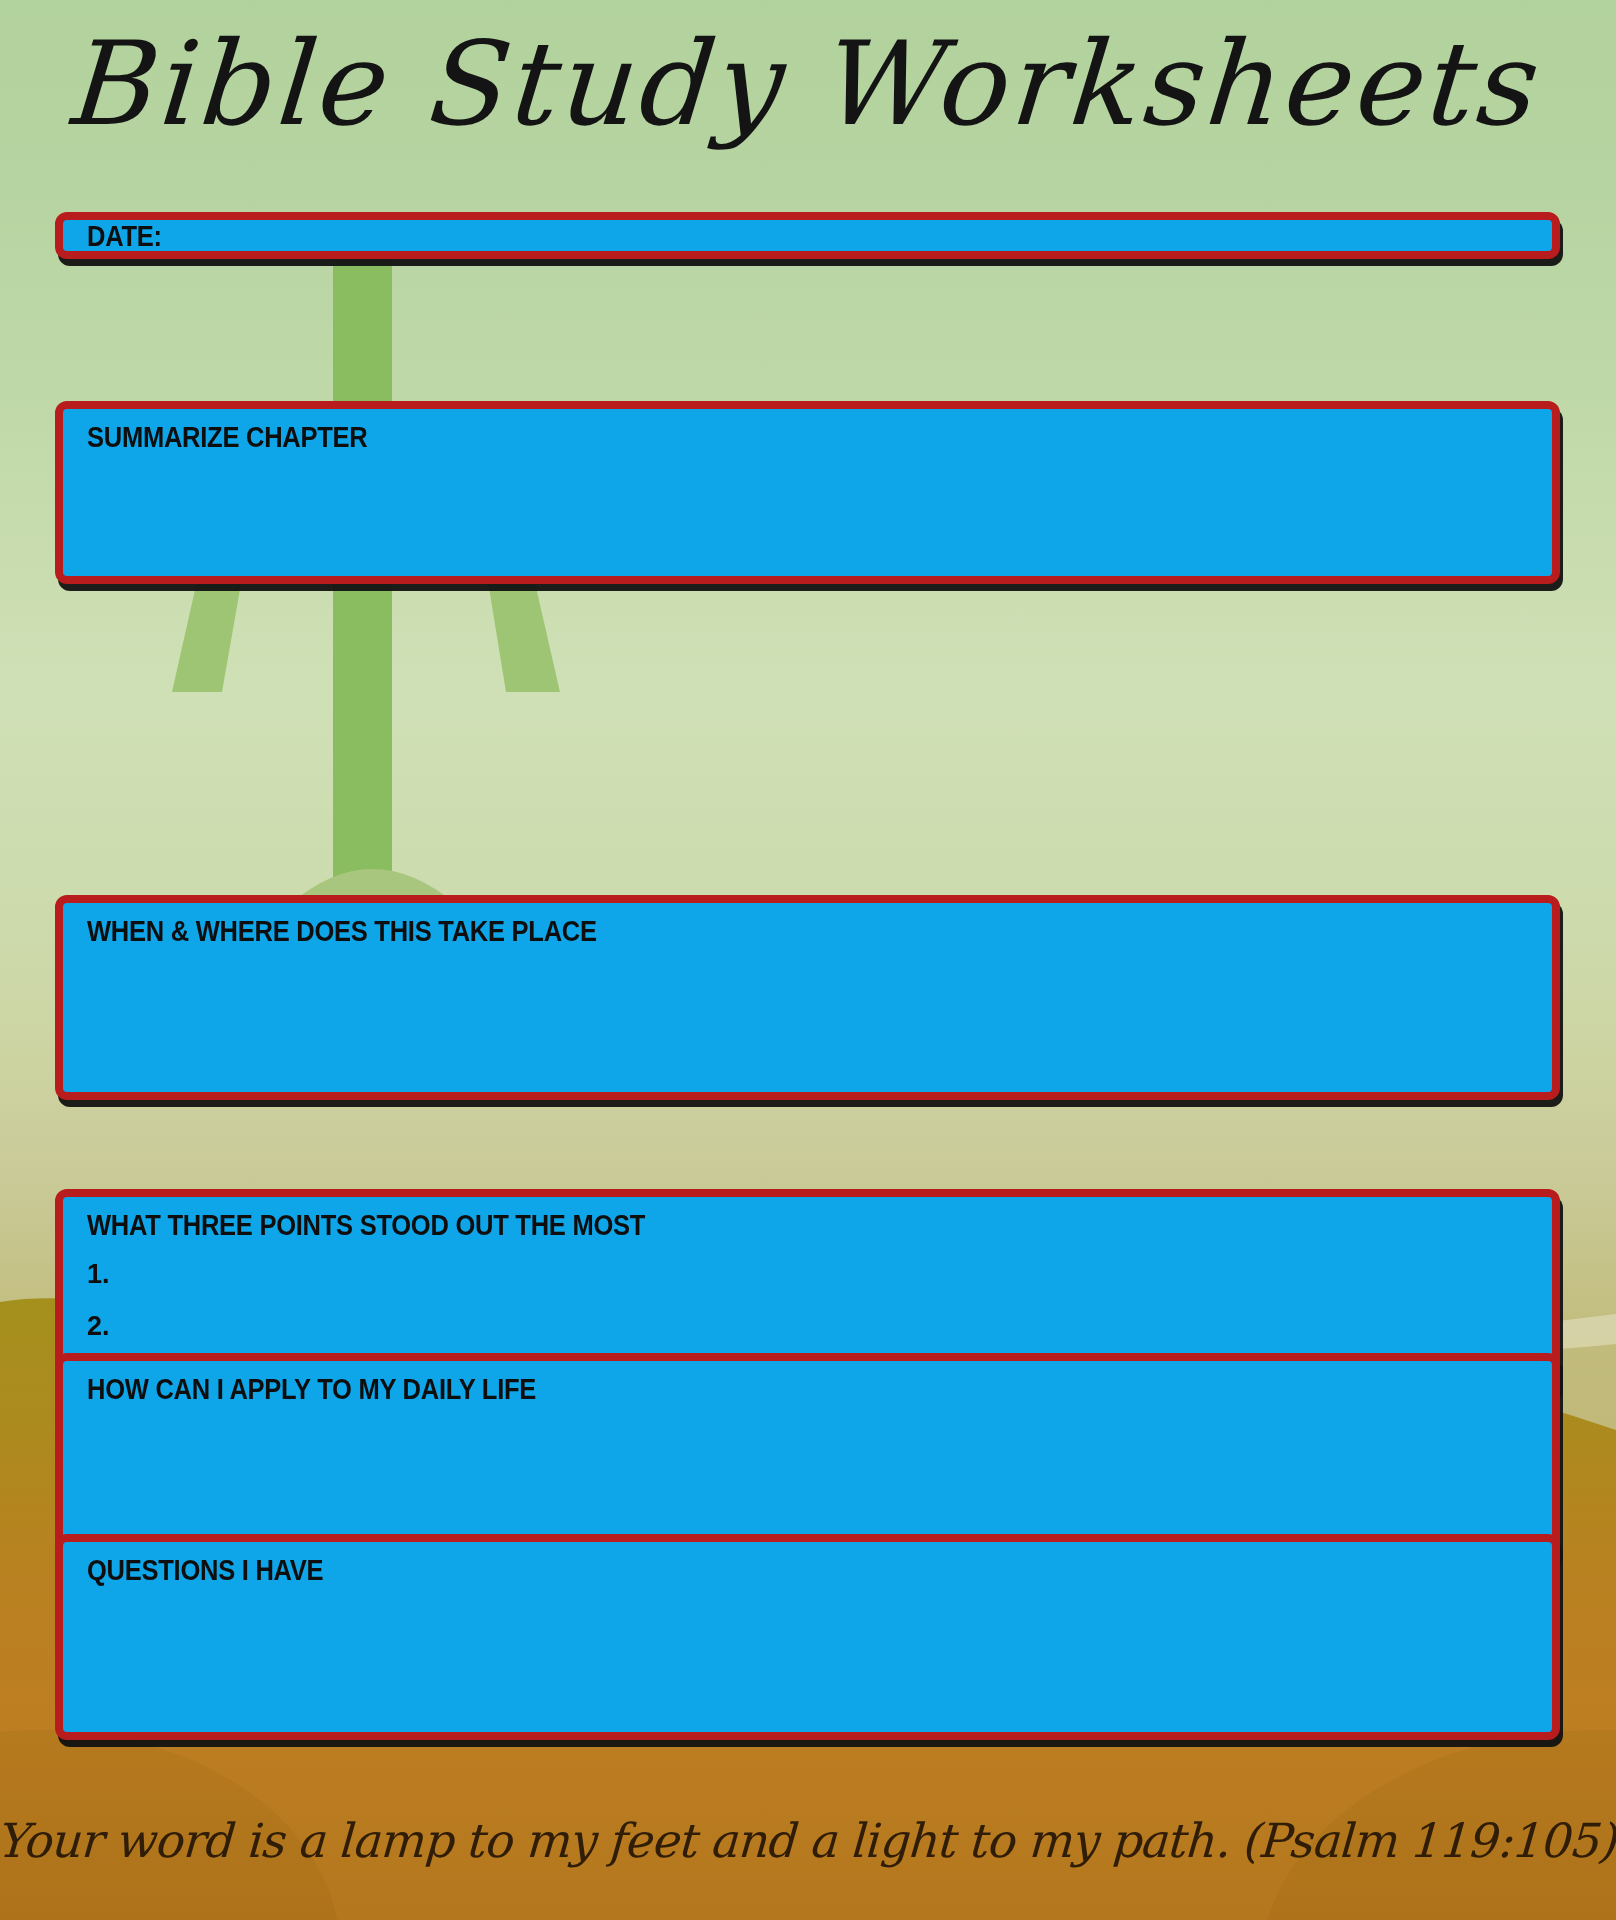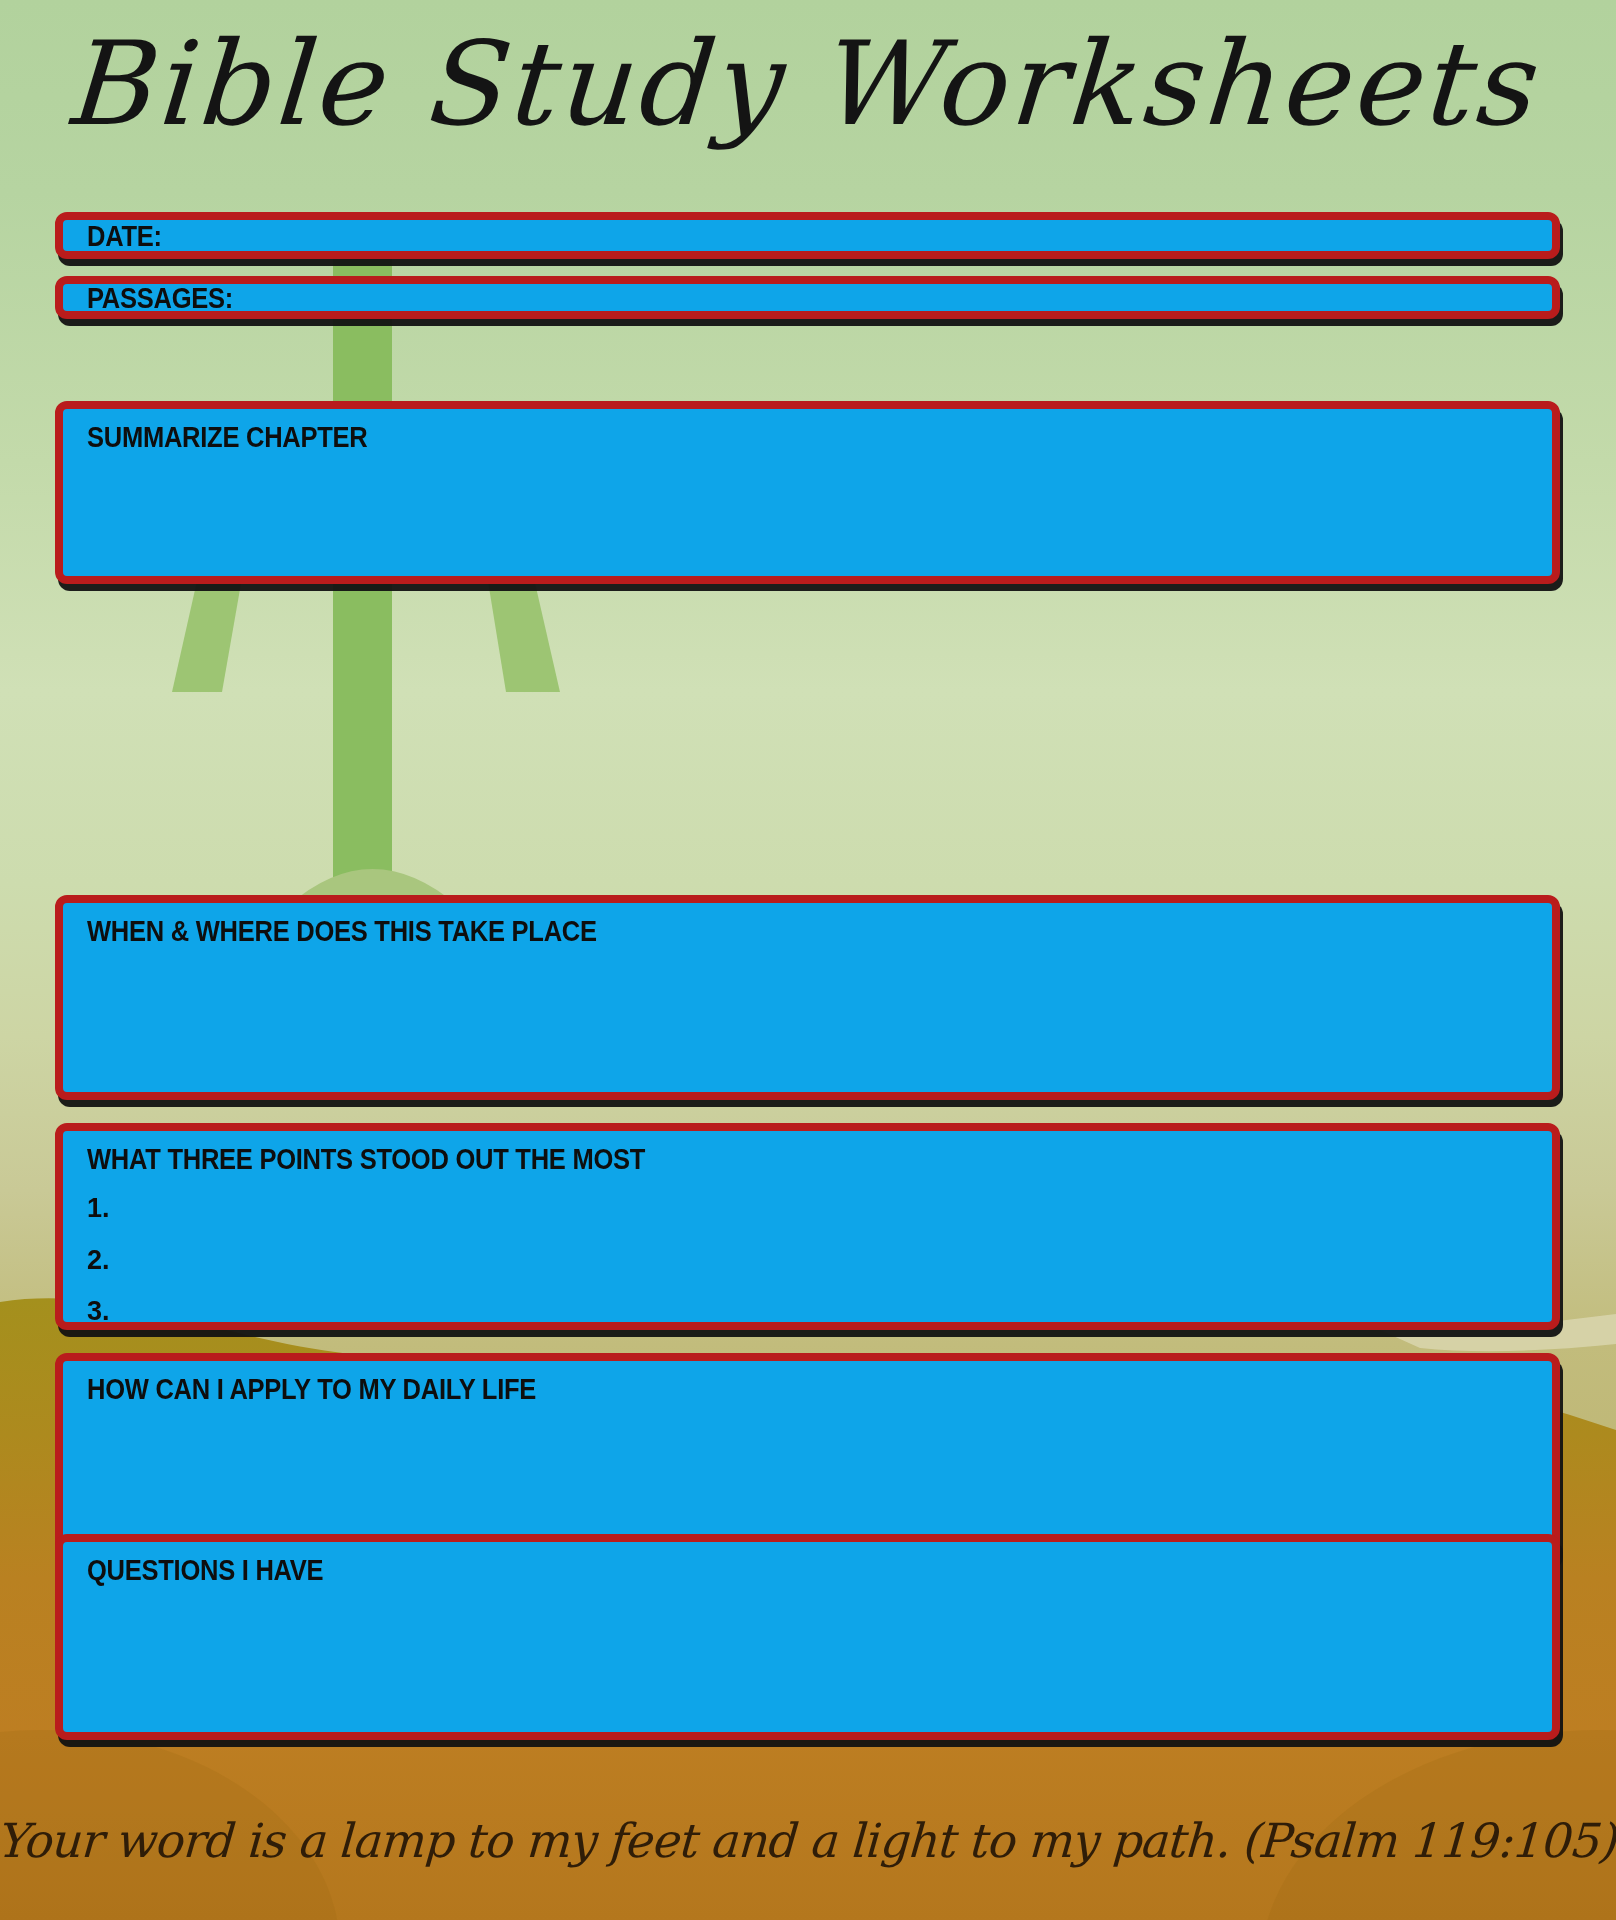--- a/index.html
+++ b/index.html
@@ -87,35 +87,32 @@
   </svg>
 
   <div class="title script">
     <span class="tilt">Bible Study Worksheets</span>
   </div>
 
   <div class="box line-box" style="top:212px;height:47px">
     <span class="label">DATE:</span>
   </div>
 
-  <div class="box line-box" style="top:276px;height:43px">
-    <span class="label">PASSAGES:</span>
-  </div>
 
 
   <div class="box" style="top:401px;height:183px">
     <span class="label">SUMMARIZE CHAPTER</span>
   </div>
 
 
   <div class="box" style="top:895px;height:205px">
     <span class="label">WHEN &amp; WHERE DOES THIS TAKE PLACE</span>
   </div>
 
-  <div class="box" style="top:1123px;height:207px">
+  <div class="box" style="top:1189px;height:207px">
     <span class="label">WHAT THREE POINTS STOOD OUT THE MOST</span>
     <span class="num" style="top:62px">1.</span>
     <span class="num" style="top:114px">2.</span>
     <span class="num" style="top:165px">3.</span>
   </div>
 
   <div class="box" style="top:1353px;height:209px">
     <span class="label">HOW CAN I APPLY TO MY DAILY LIFE</span>
   </div>
 

